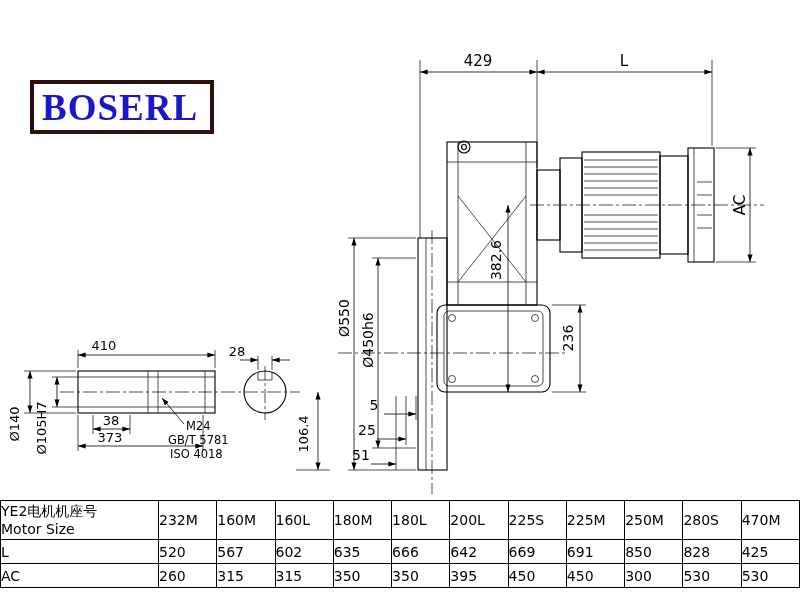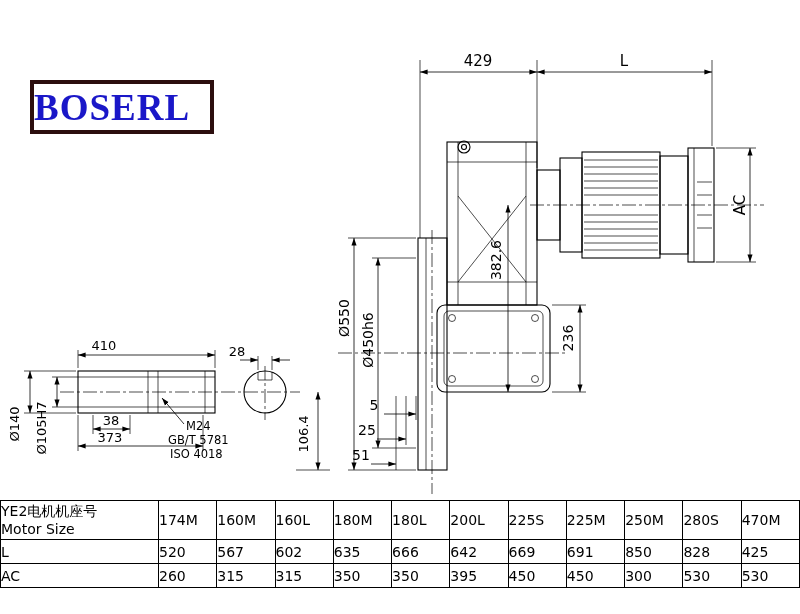--- a/index.html
+++ b/index.html
@@ -1,20 +1,20 @@
 <!DOCTYPE html>
 <html style="--logo-text: #1a17c8; --logo-border: #2c0e0e;"><head>
 <meta charset="utf-8">
 <style>
   *{margin:0;padding:0;box-sizing:border-box}
   html,body{width:800px;height:614px}
   body{background:#fff;font-family:"DejaVu Sans",sans-serif;position:relative;overflow:hidden}
   .page{position:absolute;inset:0;width:800px;height:614px;background:#fff}
   .title{position:absolute;left:12px;top:6px;font-size:27px;font-weight:700;color:#000;letter-spacing:1px;white-space:nowrap}
-  .logo{position:absolute;left:30px;top:80px;width:184px;height:54px;border:4px solid var(--logo-border,#2c0e0e);display:flex;align-items:center;background:#fff}
+  .logo{position:absolute;left:30px;top:80px;width:184px;height:54px;border:4px solid var(--logo-border,#2c0e0e);display:flex;align-items:center;padding-left:8px;background:#fff}
   .logo span{font-family:"Liberation Serif",serif;font-weight:700;font-size:37px;color:var(--logo-text,#1a17c8);line-height:1;letter-spacing:1px}
   svg.drawing{position:absolute;left:0;top:0}
   .ln rect,.ln circle,.ln path{fill:none;stroke:#000;stroke-width:1.1}
   .ln .thin{stroke-width:.7}
   .ext{stroke:#000;stroke-width:.7;fill:none}
   .dim{stroke:#000;stroke-width:.8;fill:none}
   .cl path{stroke:#000;stroke-width:.7;fill:none;stroke-dasharray:14 3 3 3}
   .dt{font-size:14px;fill:#000}
   .dt.big{font-size:15px}
   .dt.small{font-size:13px}
@@ -121,21 +121,21 @@
     </g>
   </svg>
 
   <table>
     <thead>
       <tr id="thead-row">
           <th>
             <div>YE2电机机座号</div>
             <div>Motor Size</div>
           </th>
-          <th>174M</th>
+          <th>232M</th>
           <th>160M</th>
           <th>160L</th>
           <th>180M</th>
           <th>180L</th>
           <th>200L</th>
           <th>225S</th>
           <th>225M</th>
           <th>250M</th>
           <th>280S</th>
           <th>470M</th>

